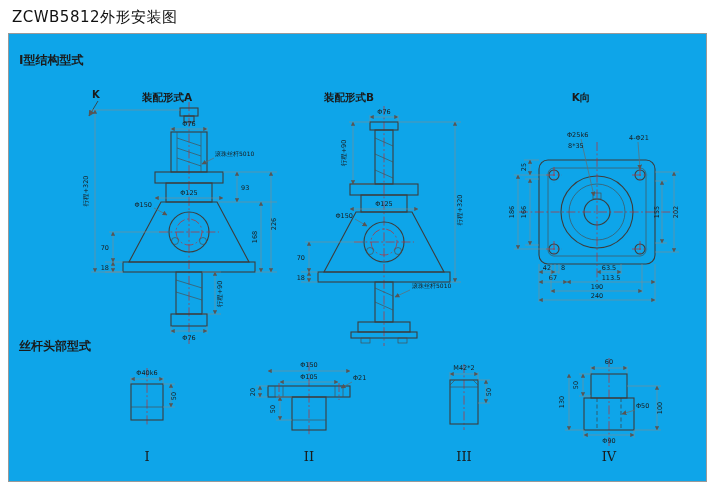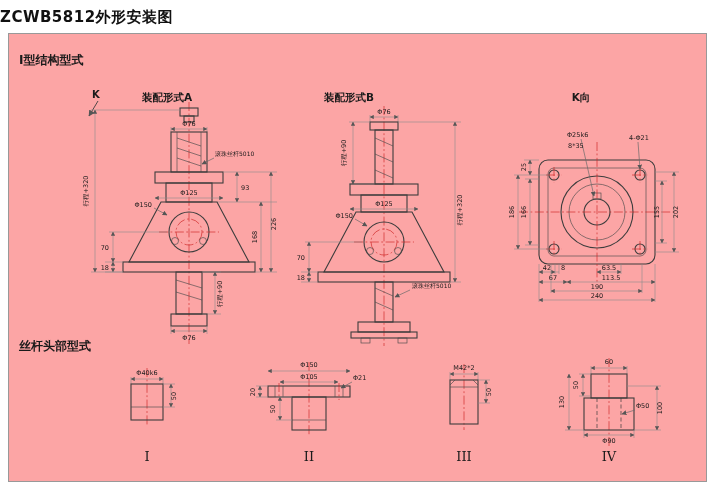--- a/index.html
+++ b/index.html
@@ -1,20 +1,20 @@
 <!DOCTYPE html>
 <html><head>
 <meta charset="utf-8">
 <style>
   *{margin:0;padding:0;box-sizing:border-box}
   html,body{background:#ffffff}
   body{width:715px;height:490px;position:relative;overflow:hidden;
        font-family:"DejaVu Sans","Liberation Sans",sans-serif;color:#1a1a1a}
-  .page-title{position:absolute;left:0;top:8px;font-size:15px;font-weight:bold;color:#111;letter-spacing:.5px}
-  .frame{position:absolute;left:8px;top:33px;width:699px;height:449px;border:1px solid #999;background:#fca5a5}
+  .page-title{position:absolute;left:12px;top:8px;font-size:15px;font-weight:normal;color:#111;letter-spacing:.5px}
+  .frame{position:absolute;left:8px;top:33px;width:699px;height:449px;border:1px solid #999;background:#0ea5e9}
   svg{display:block}
   .ol{fill:none;stroke:#3d3d3d;stroke-width:1.1}
   .ol2{fill:none;stroke:#4a4a4a;stroke-width:.65}
   .cl{fill:none;stroke:#cc2222;stroke-width:.65;stroke-dasharray:9 2.5 1.8 2.5}
   .hl{fill:none;stroke:#3d3d3d;stroke-width:.7;stroke-dasharray:4 2.5}
   .dl{fill:none;stroke:#8a8a8a;stroke-width:.6}
   .ldr{fill:none;stroke:#6a6a6a;stroke-width:.7}
   text{fill:#1a1a1a}
   .dt{font-size:6.5px}
   .lbl{font-size:6px}

